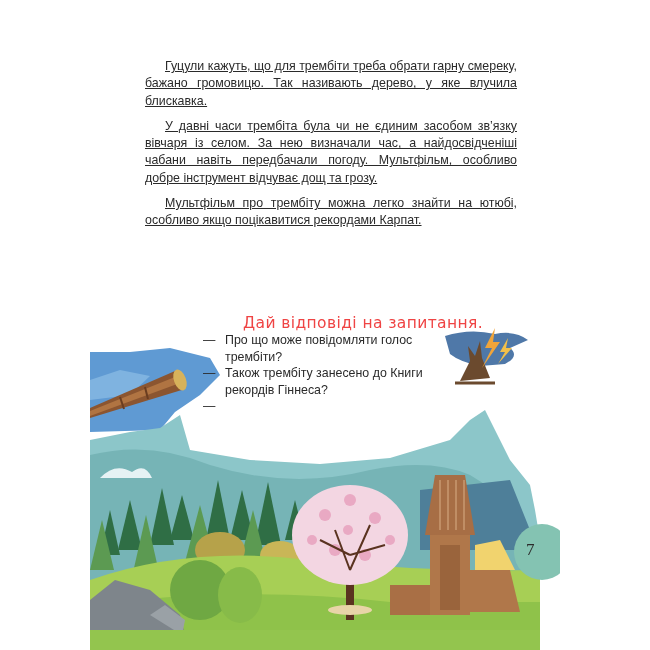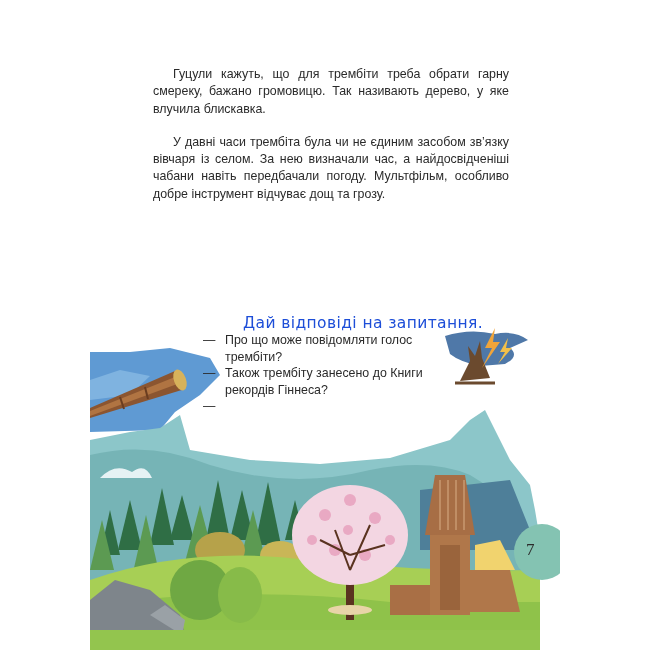--- a/index.html
+++ b/index.html
@@ -1,40 +1,41 @@
 <!DOCTYPE html>
 <html><head>
 <meta charset="utf-8">
 <style>
   html, body { margin:0; padding:0; }
   body { width:650px; height:650px; background:#ffffff; position:relative; overflow:hidden;
          font-family:"Liberation Sans", sans-serif; color:#2a2a2a; }
   .page { position:absolute; left:0; top:0; width:650px; height:650px; }
   .text-block { position:absolute; left:137px; top:50px; width:388px; font-size:12.4px; line-height:17.3px; }
-  .para { margin:16px; text-indent:20px; text-align:justify; }
+  .para { margin:8px; text-indent:20px; text-align:justify;text-decoration:underline; }
   .para + .para { margin-top:1px; }
   .para.gap { margin-top:6px; }
-  .q-title { position:absolute; left:243px; top:314px; font-size:15.5px; color:#1d4ed8; letter-spacing:0.4px; font-family:"DejaVu Sans", sans-serif; }
+  .q-title { position:absolute; left:243px; top:314px; font-size:15.5px; color:#ef4444; letter-spacing:0.4px; font-family:"DejaVu Sans", sans-serif; }
   .questions { position:absolute; left:203px; top:332px; width:260px; font-size:12.4px; line-height:16.5px; margin:0; padding:0; list-style:none; }
   .questions li { padding-left:22px; position:relative; }
   .questions li .dash { position:absolute; left:0; top:0; }
   .illus { position:absolute; left:90px; top:340px; width:450px; height:310px; }
   .page-num { position:absolute; left:514px; top:524px; width:56px; height:56px; border-radius:50%; background:#84c3b2; }
   .page-num span { position:absolute; left:12px; top:16px; font-family:"Liberation Serif", serif; font-size:17px; color:#2b2b2b; }
   .page-num-mask { position:absolute; left:560px; top:515px; width:40px; height:75px; background:#fff; }
   .tree-icon { position:absolute; left:440px; top:326px; width:90px; height:60px; }
 </style>
 </head>
 <body>
 
 <div class="page">
 
   <div class="text-block">
     <p class="para">Гуцули кажуть, що для трембіти треба обрати гарну смереку, бажано громовицю. Так називають дерево, у яке влучила блискавка.</p>
     <p class="para">У давні часи трембіта була чи не єдиним засобом зв’язку вівчаря із селом. За нею визначали час, а найдосвідченіші чабани навіть передбачали погоду. Мультфільм, особливо добре інструмент відчуває дощ та грозу.</p>
+    <p class="para gap">Мультфільм про трембіту можна легко знайти на ютюбі, особливо якщо поцікавитися рекордами Карпат.</p>
   </div>
 
   <svg class="illus" viewBox="0 0 450 310" preserveAspectRatio="none">
 
     <path d="M0 12 L40 12 L80 8 L120 18 L130 35 L110 55 L85 72 L70 90 L0 92 Z" fill="#5f9ad3"></path>
     <path d="M0 40 L30 30 L60 36 L40 55 L0 60 Z" fill="#7fb3e0"></path>
 
     <path d="M0 100 L40 92 L70 88 L90 75 L100 110 L160 120 L230 124 L300 118 L360 100 L380 80 L395 70 L420 120 L440 145 L445 170 L450 200 L450 260 L0 260 Z" fill="#8cc6c9"></path>
     <path d="M0 115 Q60 100 120 125 Q200 150 280 130 Q340 118 380 135 L420 160 L440 200 L450 250 L0 250 Z" fill="#76b4b6"></path>
     <path d="M330 150 L420 140 L440 190 L430 210 L330 210 Z" fill="#4e7f99"></path>

